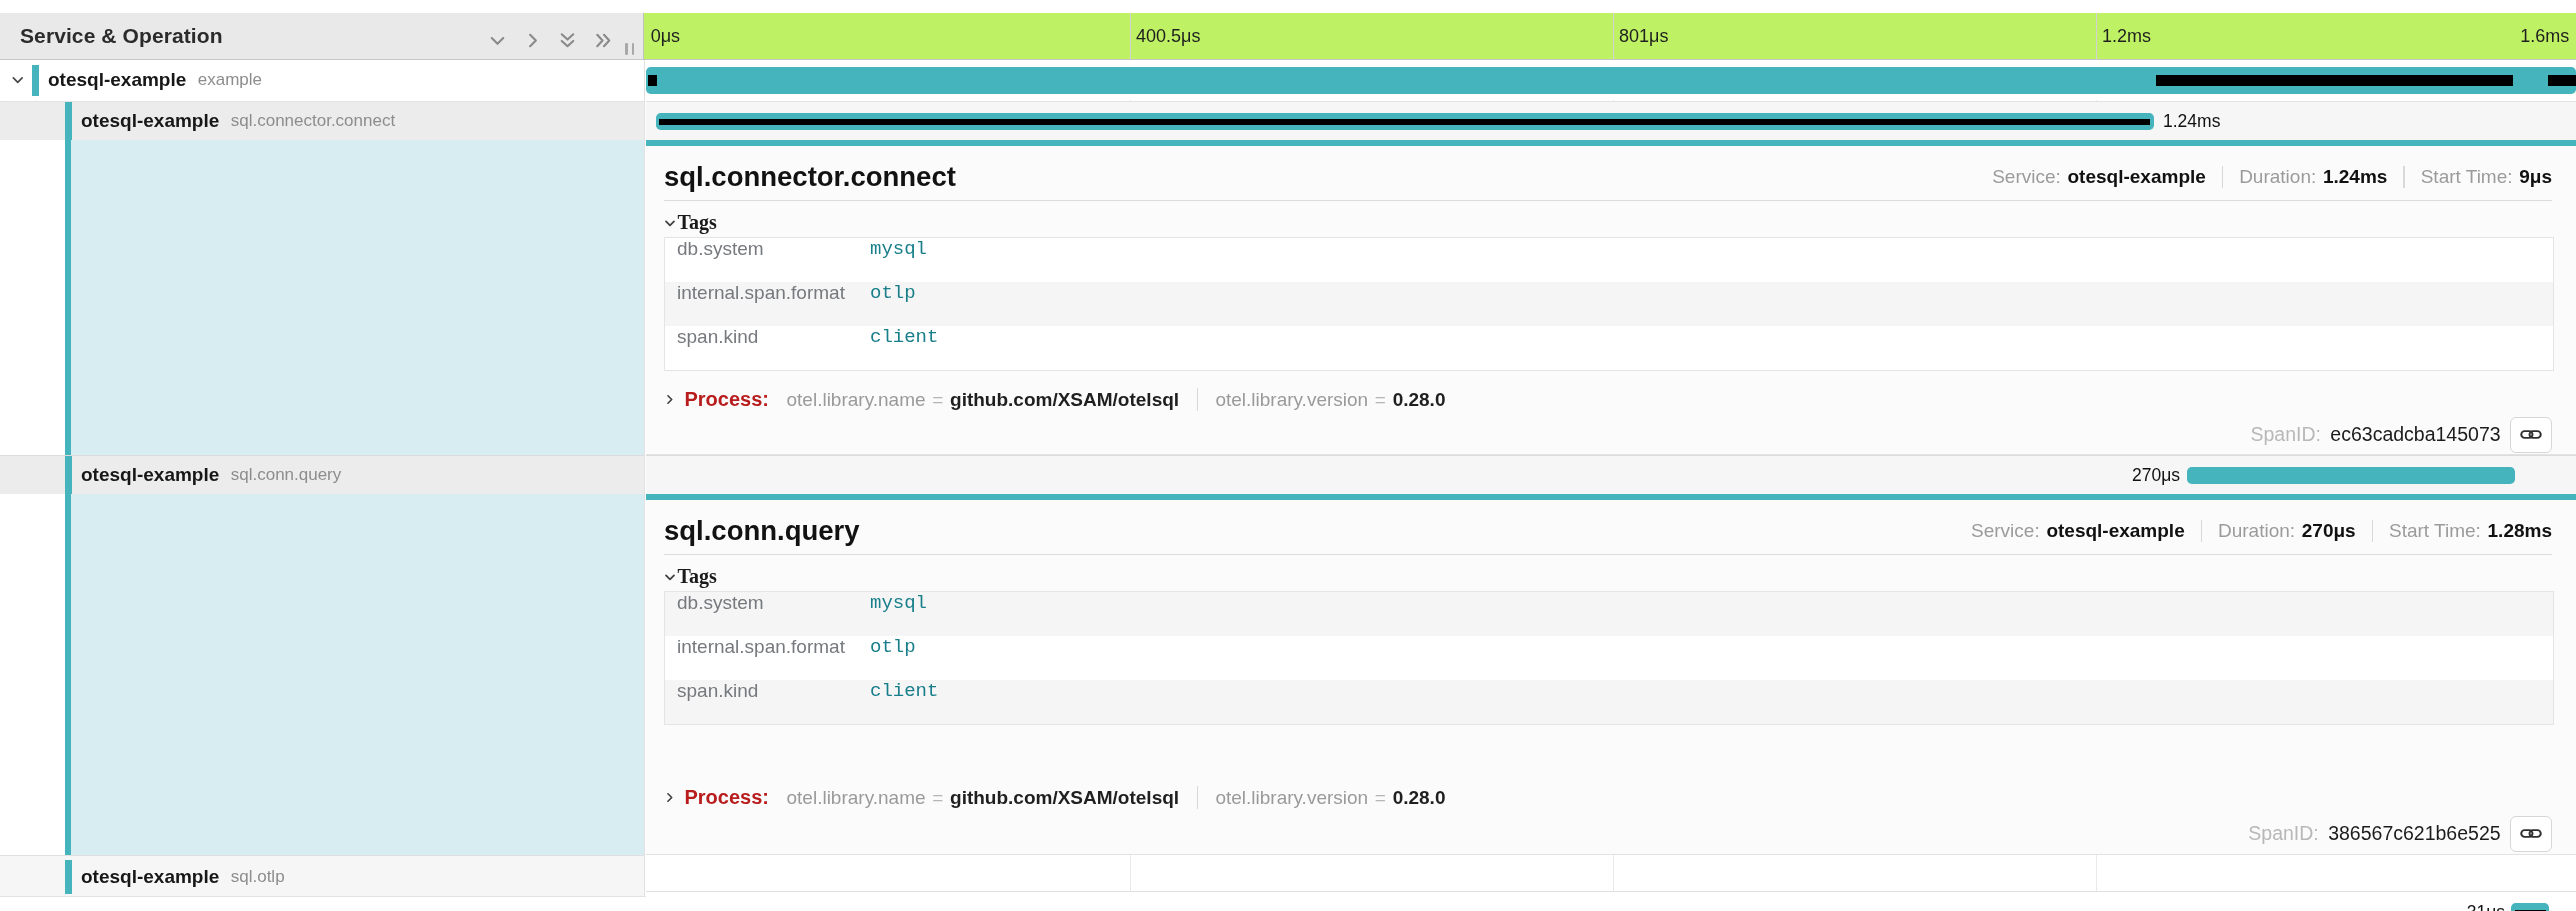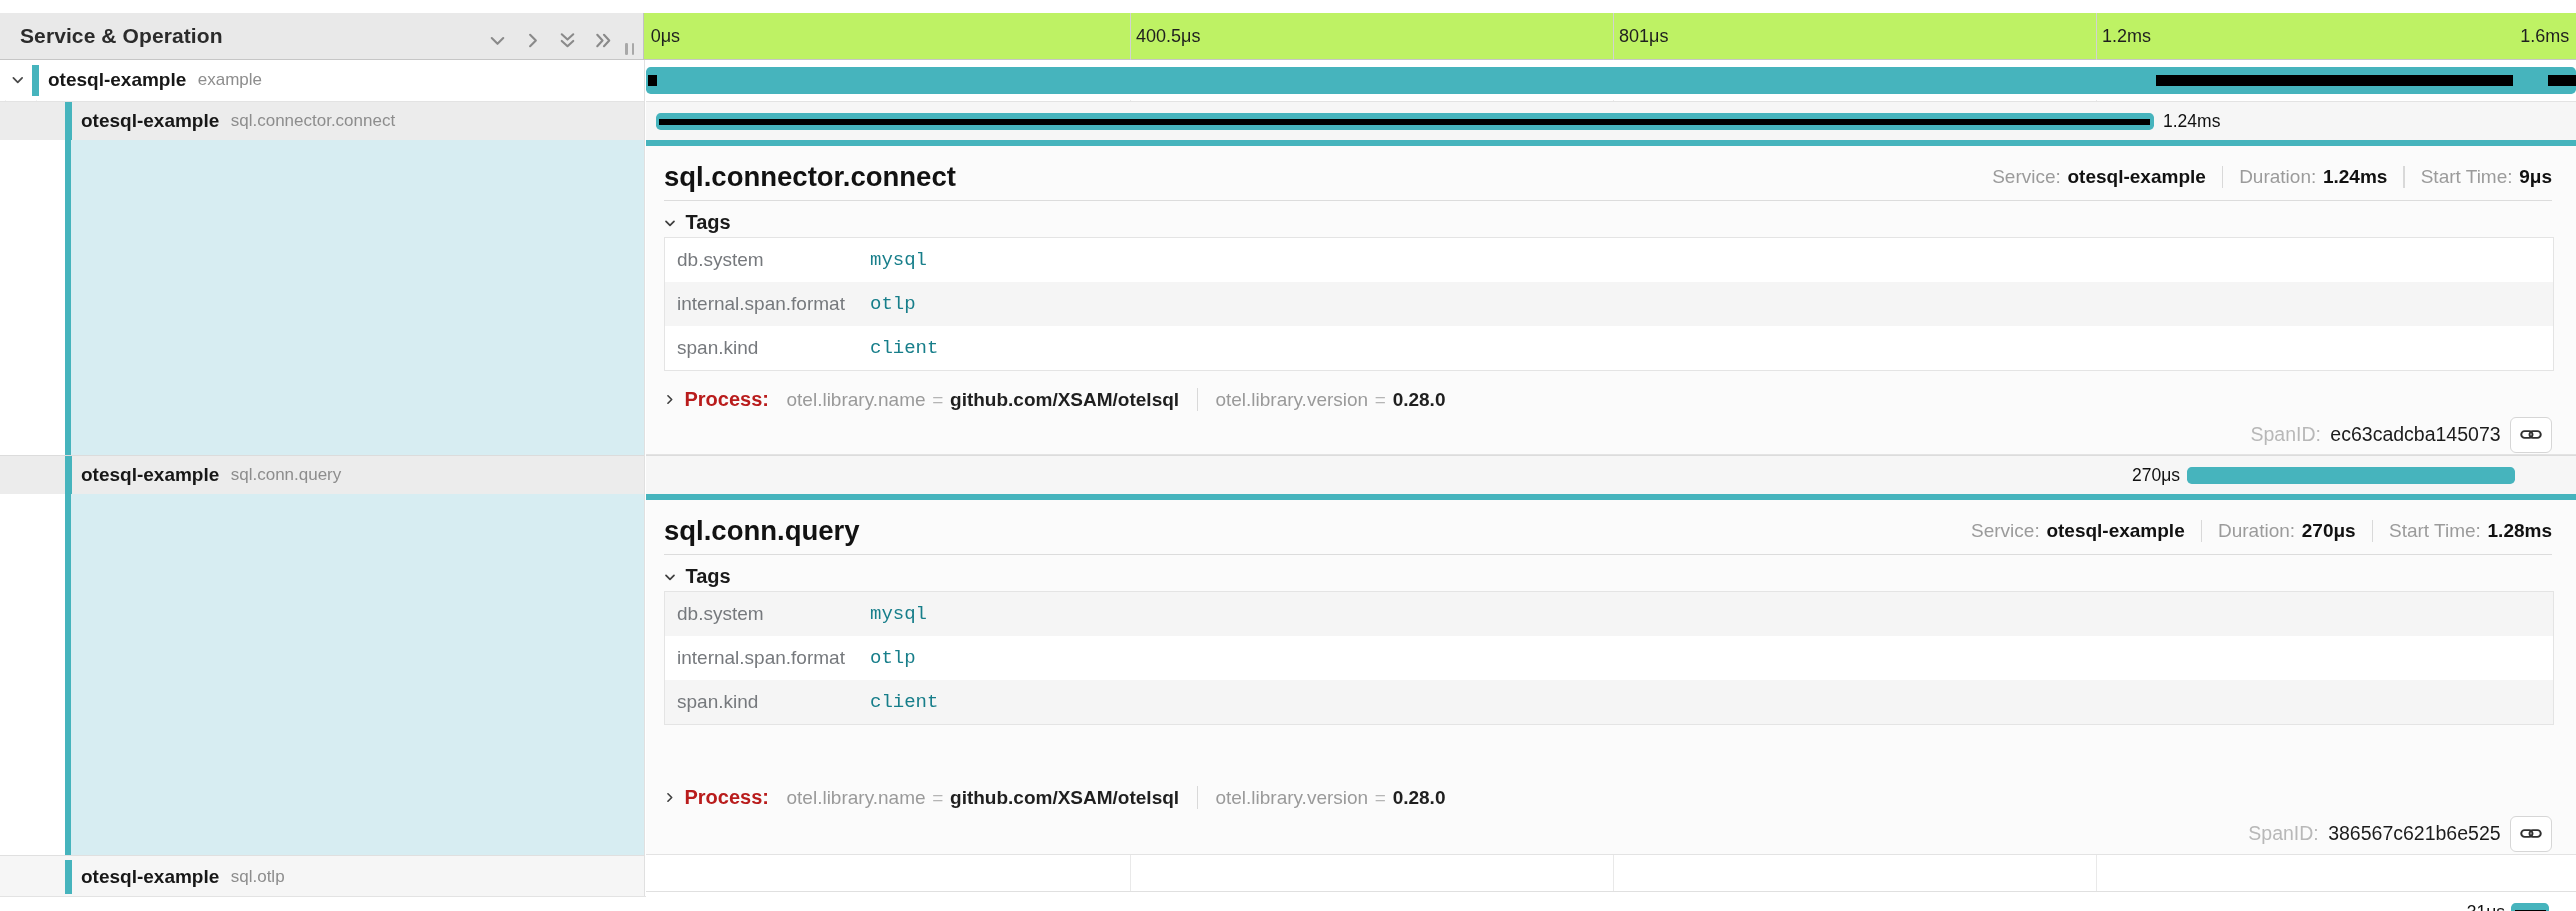--- a/index.html
+++ b/index.html
@@ -43,26 +43,26 @@
 
   
   .panel{left:646px;width:1930px;background:#fbfbfb;border-top:6px solid #46b4bd;
          border-bottom:1.3px solid #e3e3e3;}
   .p-title{position:absolute;left:18px;font-size:27.5px;font-weight:bold;color:#121212;white-space:nowrap;}
   .p-meta{position:absolute;right:24px;display:flex;align-items:center;font-size:19px;white-space:nowrap;}
   .m-label{color:#9b9b9b;margin-right:6.7px;}
   .m-val{color:#111;font-weight:bold;}
   .m-sep{width:1.3px;height:21.5px;background:#d9d9d9;margin:0 16px;}
   .p-hr{position:absolute;left:18px;right:24px;height:1.3px;background:#dcdcdc;}
-  .sec-head{position:absolute;left:15.5px;display:flex;align-items:center;gap:8px;cursor:pointer;}
+  .sec-head{position:absolute;left:15.5px;display:flex;align-items:center;gap:0;cursor:pointer;font-family:Liberation Serif, serif;}
   .sec-head .chev{width:16px;height:16px;color:#3f3f3f;}
   .sec-head .chev svg{width:100%;height:100%;display:block;}
   .sec-label{font-size:20px;font-weight:bold;color:#1a1a1a;}
   .tag-table{position:absolute;left:18px;width:1888px;background:#fff;border:0.7px solid #e4e4e4;}
-  .tag-row{height:44px;display:flex;align-items:center;}
+  .tag-row{height:44px;display:flex;}
   .tag-row.alt{background:#f5f5f5;}
   .tag-key{width:193px;padding-left:12px;font-size:19px;color:#76797d;flex:none;white-space:nowrap;}
   .tag-val{font-family:"Liberation Mono",monospace;font-size:19px;color:#177e8a;white-space:nowrap;}
   .proc-line{position:absolute;left:15.5px;display:flex;align-items:center;white-space:nowrap;}
   .proc-kv{display:flex;align-items:center;font-size:19px;}
   .pk{color:#9a9a9a;}
   .peq{color:#b5b5b5;margin:0 6.7px;}
   .pv{color:#1f1f1f;font-weight:bold;}
   .p-sep{width:1.3px;height:23px;background:#d9d9d9;margin:0 17.5px;}
   .proc-label{font-size:20px;font-weight:bold;color:#b91c1c;margin:0 17.5px 0 8px;}

